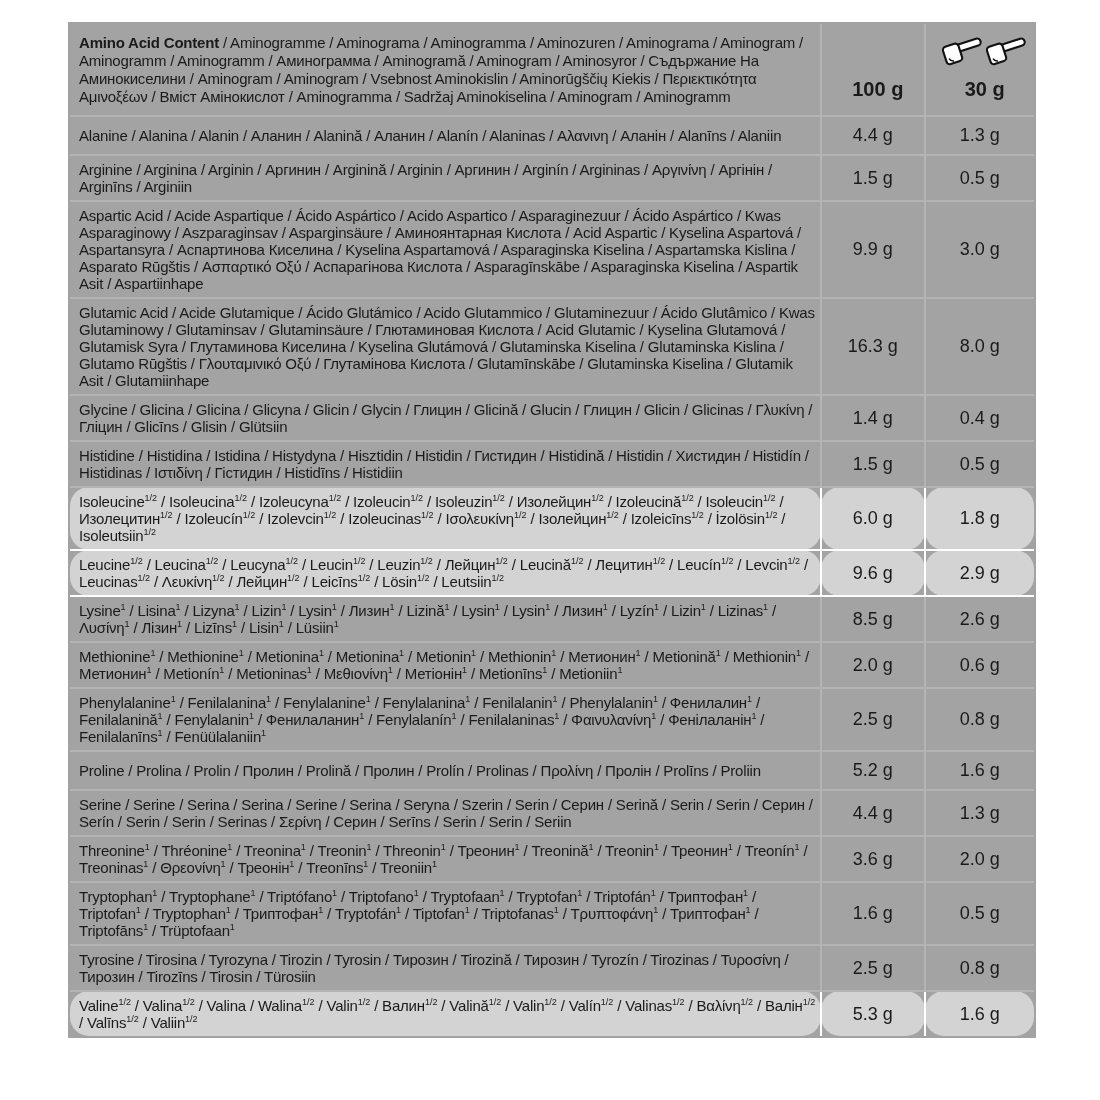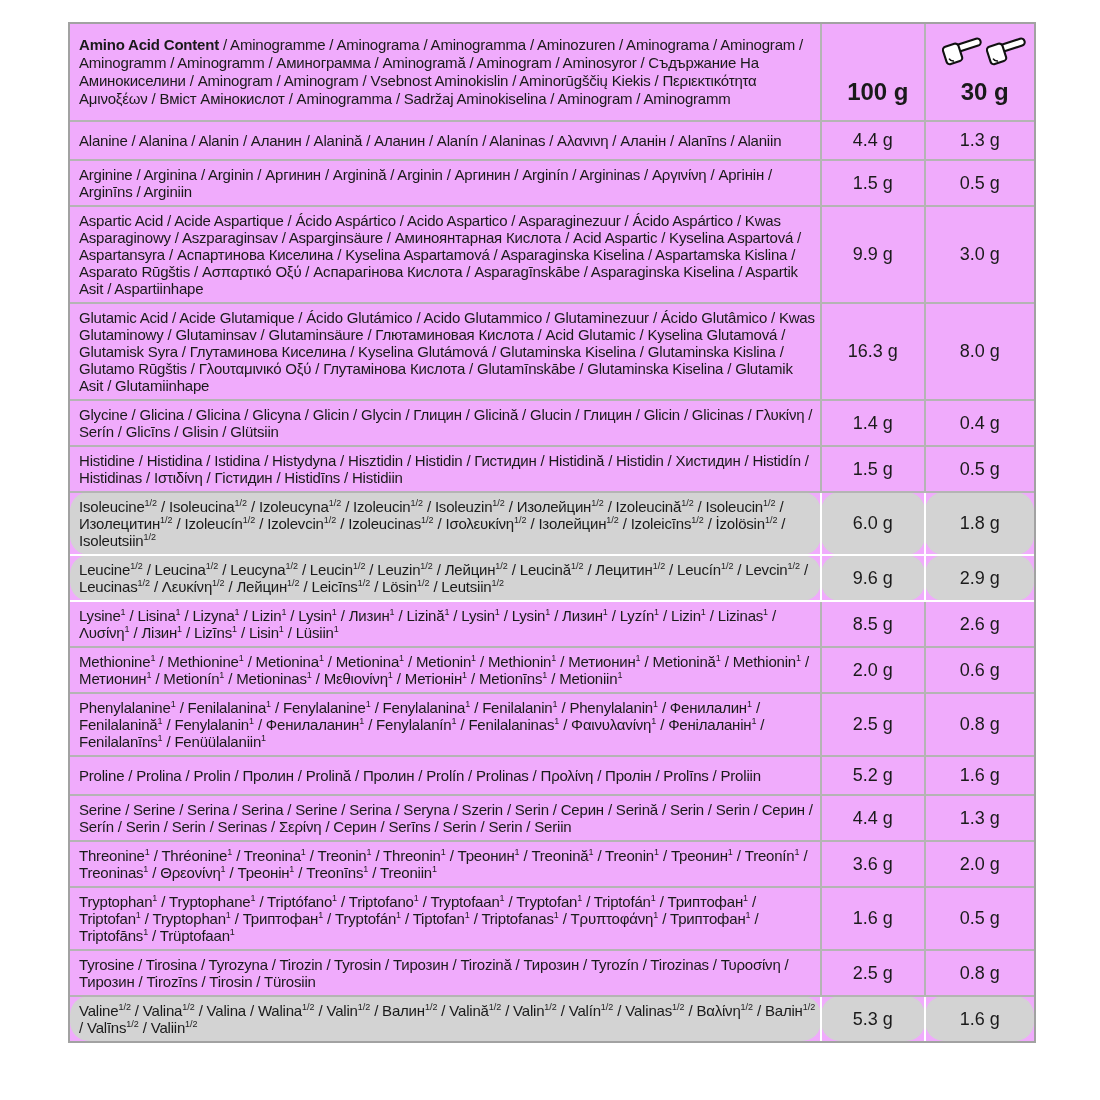--- a/index.html
+++ b/index.html
@@ -10,21 +10,21 @@
     height: 1100px;
     font-family: "Liberation Sans", "DejaVu Sans", sans-serif;
     color: #1a1a1a;
   }
   .label-wrap {
     position: absolute;
     left: 68px;
     top: 22px;
     width: 964px;
     border: 2px solid #a2a2a2;
-    background: #f0abfc;
+    background: #a3a3a3;
   }
   table.amino {
     border-collapse: collapse;
     border: hidden;              
     width: 100%;
     table-layout: fixed;
   }
   col.c-name { width: 748px; }
   col.c-100  { width: 103px; }
   col.c-30   { width: 109px; }
@@ -39,21 +39,21 @@
     line-height: 18px;
     font-weight: normal;
     letter-spacing: -0.2px;
   }
   th.name-head .t-bold { font-weight: bold; }
 
   th.val-head {
     vertical-align: bottom;
     text-align: center;
     padding: 4px 2px 14px 12px;
-    font-size: 24px;
+    font-size: 20px;
     font-weight: bold;
   }
   .scoops {
     display: flex;
     justify-content: center;
     align-items: flex-start;
     gap: 2px;
     margin: 2px 0 10px 0;
   }
 
@@ -132,21 +132,21 @@
           <td class="name">Aspartic Acid / Acide Aspartique / Ácido Aspártico / Acido Aspartico / Asparaginezuur / Ácido Aspártico / Kwas Asparaginowy / Aszparaginsav / Asparginsäure / Аминоянтарная Кислота / Acid Aspartic / Kyselina Aspartová / Aspartansyra / Аспартинова Киселина / Kyselina Aspartamová / Asparaginska Kiselina / Aspartamska Kislina / Asparato Rūgštis / Ασπαρτικό Οξύ / Аспарагінова Кислота / Asparagīnskābe / Asparaginska Kiselina / Aspartik Asit / Aspartiinhape</td>
           <td class="val">9.9 g</td>
           <td class="val">3.0 g</td>
         </tr>
         <tr>
           <td class="name">Glutamic Acid / Acide Glutamique / Ácido Glutámico / Acido Glutammico / Glutaminezuur / Ácido Glutâmico / Kwas Glutaminowy / Glutaminsav / Glutaminsäure / Глютаминовая Кислота / Acid Glutamic / Kyselina Glutamová / Glutamisk Syra / Глутаминова Киселина / Kyselina Glutámová / Glutaminska Kiselina / Glutaminska Kislina / Glutamo Rūgštis / Γλουταμινικό Οξύ / Глутамінова Кислота / Glutamīnskābe / Glutaminska Kiselina / Glutamik Asit / Glutamiinhape</td>
           <td class="val">16.3 g</td>
           <td class="val">8.0 g</td>
         </tr>
         <tr>
-          <td class="name">Glycine / Glicina / Glicina / Glicyna / Glicin / Glycin / Глицин / Glicină / Glucin / Глицин / Glicin / Glicinas / Γλυκίνη / Serín / Glicīns / Glisin / Glütsiin</td>
+          <td class="name">Glycine / Glicina / Glicina / Glicyna / Glicin / Glycin / Глицин / Glicină / Glucin / Глицин / Glicin / Glicinas / Γλυκίνη / Гліцин / Glicīns / Glisin / Glütsiin</td>
           <td class="val">1.4 g</td>
           <td class="val">0.4 g</td>
         </tr>
         <tr>
           <td class="name">Histidine / Histidina / Istidina / Histydyna / Hisztidin / Histidin / Гистидин / Histidină / Histidin / Хистидин / Histidín / Histidinas / Ιστιδίνη / Гістидин / Histidīns / Histidiin</td>
           <td class="val">1.5 g</td>
           <td class="val">0.5 g</td>
         </tr>
         <tr class="hl">
           <td class="name">Isoleucine<sup>1/2</sup> / Isoleucina<sup>1/2</sup> / Izoleucyna<sup>1/2</sup> / Izoleucin<sup>1/2</sup> / Isoleuzin<sup>1/2</sup> / Изолейцин<sup>1/2</sup> / Izoleucină<sup>1/2</sup> / Isoleucin<sup>1/2</sup> / Изолецитин<sup>1/2</sup> / Izoleucín<sup>1/2</sup> / Izolevcin<sup>1/2</sup> / Izoleucinas<sup>1/2</sup> / Ισολευκίνη<sup>1/2</sup> / Ізолейцин<sup>1/2</sup> / Izoleicīns<sup>1/2</sup> / İzolösin<sup>1/2</sup> / Isoleutsiin<sup>1/2</sup></td>

